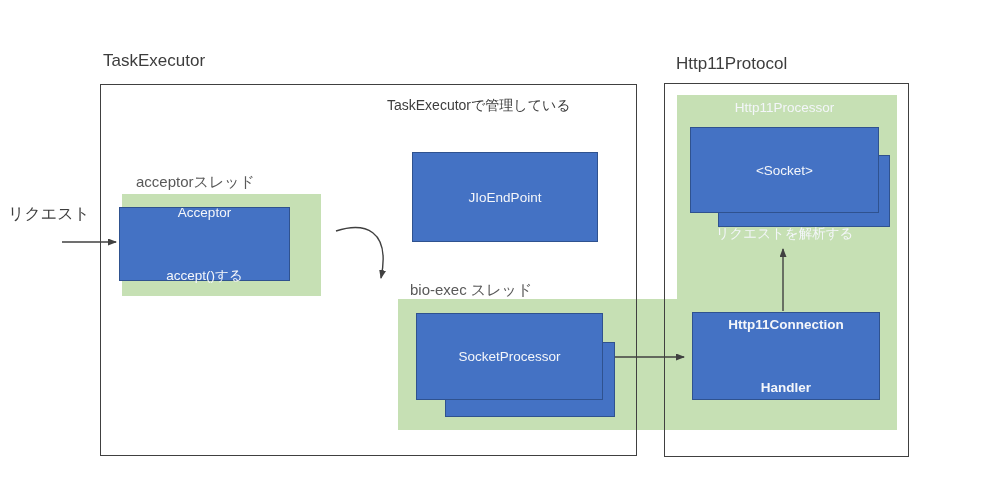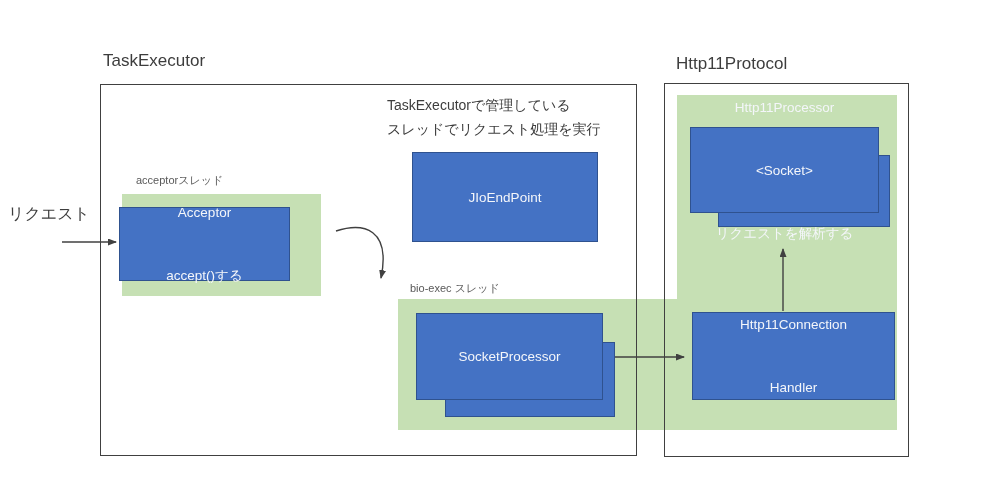--- a/index.html
+++ b/index.html
@@ -25,21 +25,21 @@
     white-space:nowrap;
   }
   
   .green{
     position:absolute;
     background:#C6E0B4;
     z-index:1;
   }
   .group-label{
     position:absolute;
-    font-size:11px;
+    font-size:15px;
     color:#595959;
     z-index:3;
     white-space:nowrap;
   }
   
   .bluebox{
     position:absolute;
     background:#4472C4;
     border:1.5px solid #2F528F;
     color:#f4f6fa;
@@ -93,21 +93,20 @@
 
   <div class="group-label" style="left:136px;top:173px;">acceptorスレッド</div>
   <div class="green" style="left:122px;top:194px;width:199px;height:102px;"></div>
   <div class="bluebox" style="left:119px;top:207px;width:171px;height:74px;">
     <div>Acceptor</div>
     <div>accept()する</div>
   </div>
 
   <div class="note" style="left:387px;top:93px;">
     <div>TaskExecutorで管理している</div>
-    <div>スレッドでリクエスト処理を実行</div>
   </div>
   <div class="bluebox" style="left:412px;top:152px;width:186px;height:90px;">
     <div>JIoEndPoint</div>
   </div>
 
   <div class="group-label" style="left:410px;top:281px;">bio-exec スレッド</div>
   <div class="green" style="left:398px;top:299px;width:490px;height:131px;"></div>
 
   <div class="bluebox back" style="left:445px;top:342px;width:170px;height:75px;"></div>
   <div class="bluebox" style="left:416px;top:313px;width:187px;height:87px;">
@@ -116,21 +115,21 @@
 
   <div class="green" style="left:677px;top:95px;width:220px;height:335px;"></div>
 
   <div class="bluebox back" style="left:718px;top:155px;width:172px;height:72px;"></div>
   <div class="bluebox" style="left:690px;top:127px;width:189px;height:86px;">
     <div>Http11Processor</div>
     <div>&lt;Socket&gt;</div>
     <div>リクエストを解析する</div>
   </div>
 
-  <div class="bluebox" style="left:692px;top:312px;width:203px;height:88px;">
+  <div class="bluebox" style="left:692px;top:312px;width:188px;height:88px;font-weight:bold;">
     <div>Http11Connection</div>
     <div>Handler</div>
   </div>
 
   <svg class="arrows" viewBox="0 0 1001 492">
     <defs>
       <marker id="ah" markerUnits="userSpaceOnUse" markerWidth="10" markerHeight="8" refX="8" refY="3.5" orient="auto">
         <path d="M0,0 L9,3.5 L0,7 Z" fill="#404040"></path>
       </marker>
     </defs>

